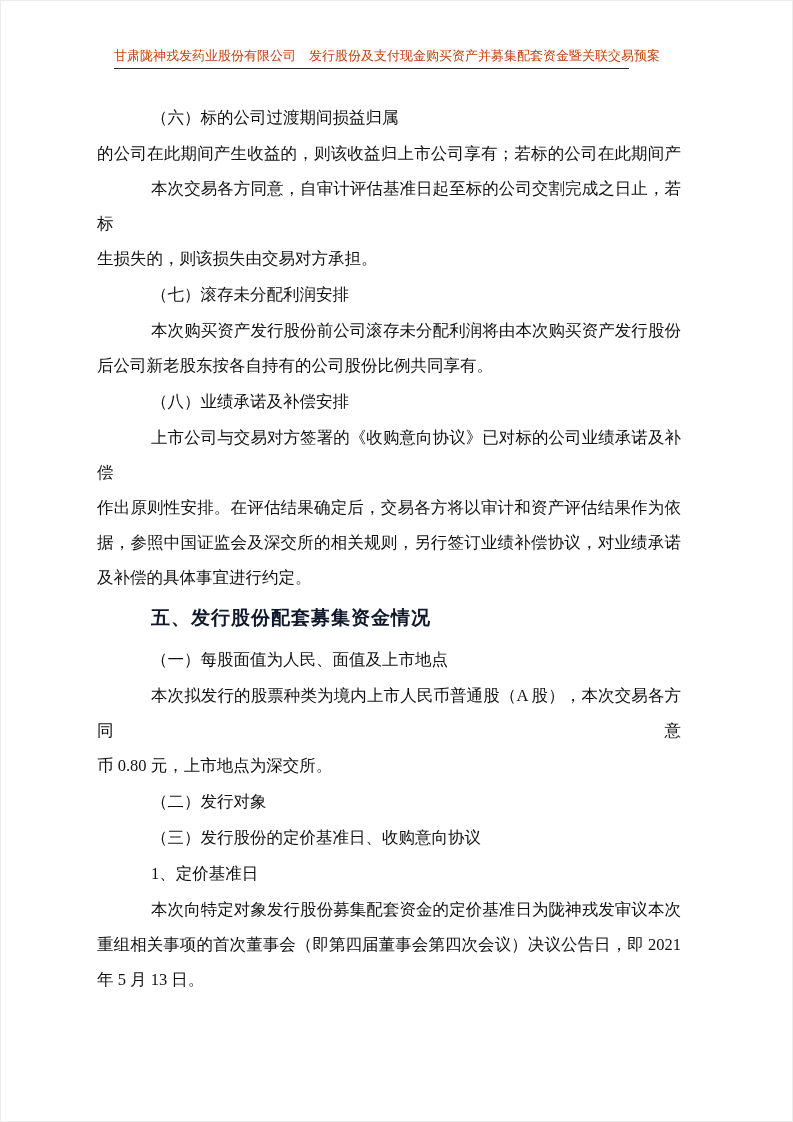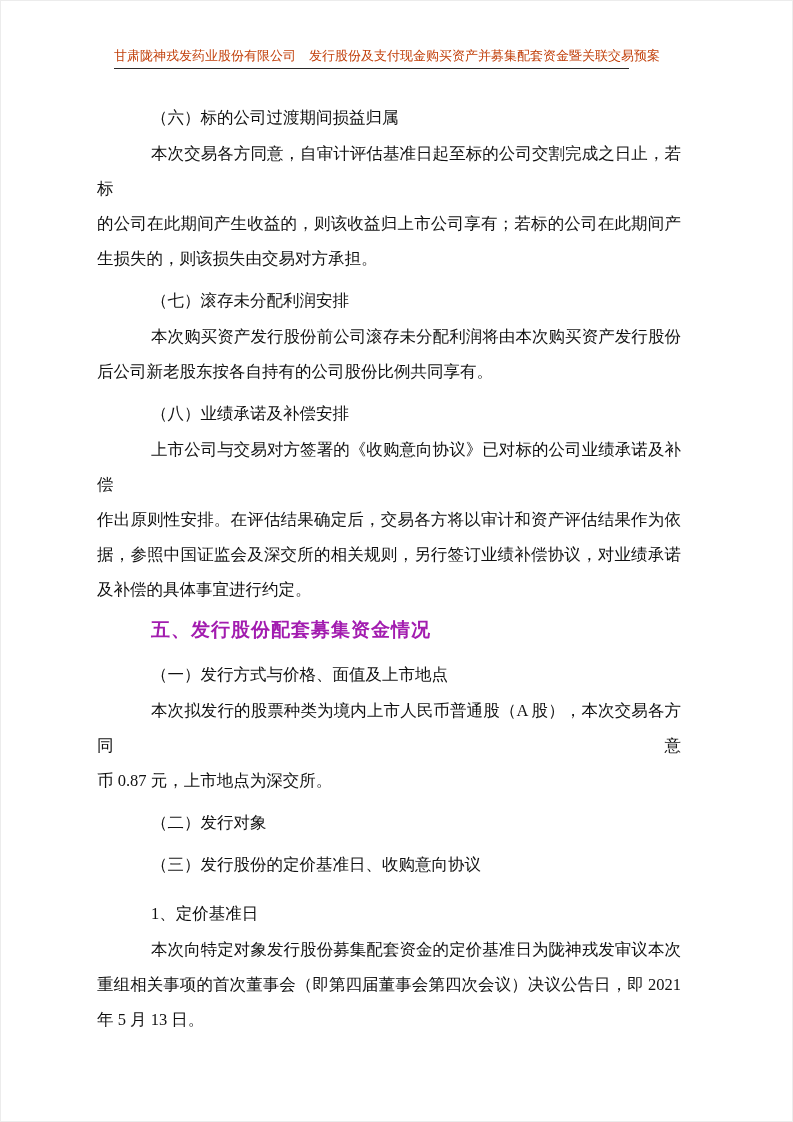--- a/index.html
+++ b/index.html
@@ -31,80 +31,80 @@
     color: #c2410c;
   }
   .doc-body {
     margin: 31px 0 0 96px;
     width: 584px;
     font-size: 16.5px;
     color: #111111;
   }
   .block { margin: 0; }
   .block.sub-heading {
-    margin-top: 7px;
+    margin-top: 1px;
     padding-left: 54px;
     line-height: 35px;
   }
   .block.num-heading {
-    margin-top: 14px;
+    margin-top: 1px;
     padding-left: 54px;
     line-height: 35px;
   }
   .block.section-title {
     margin-top: 3px;
     margin-bottom: 4px;
     padding-left: 54px;
     line-height: 40px;
     font-size: 19px;
     font-weight: bold;
     font-family: "Liberation Sans", "DejaVu Sans", sans-serif;
     letter-spacing: 1px;
-    color: #a21caf;
+    color: #0f172a;
   }
   .block.paragraph { margin-top: 1px; }
   .line {
     line-height: 35px;
     min-height: 35px;
   }
   .line.first { text-indent: 54px; }
   .line.just {
     text-align: justify;
     text-align-last: justify;
   }
 </style>
 </head>
 <body>
 
 <div class="page">
   <div class="page-header">甘肃陇神戎发药业股份有限公司　发行股份及支付现金购买资产并募集配套资金暨关联交易预案</div>
   <div class="doc-body">
       <div class="block sub-heading">（六）标的公司过渡期间损益归属</div>
       <div class="block paragraph">
+        <div class="line just">的公司在此期间产生收益的，则该收益归上市公司享有；若标的公司在此期间产</div>
         <div class="line first just">本次交易各方同意，自审计评估基准日起至标的公司交割完成之日止，若标</div>
-        <div class="line just">的公司在此期间产生收益的，则该收益归上市公司享有；若标的公司在此期间产</div>
         <div class="line">生损失的，则该损失由交易对方承担。</div>
       </div>
       <div class="block sub-heading">（七）滚存未分配利润安排</div>
       <div class="block paragraph">
         <div class="line first just">本次购买资产发行股份前公司滚存未分配利润将由本次购买资产发行股份</div>
         <div class="line">后公司新老股东按各自持有的公司股份比例共同享有。</div>
       </div>
       <div class="block sub-heading">（八）业绩承诺及补偿安排</div>
       <div class="block paragraph">
         <div class="line first just">上市公司与交易对方签署的《收购意向协议》已对标的公司业绩承诺及补偿</div>
         <div class="line just">作出原则性安排。在评估结果确定后，交易各方将以审计和资产评估结果作为依</div>
         <div class="line just">据，参照中国证监会及深交所的相关规则，另行签订业绩补偿协议，对业绩承诺</div>
         <div class="line">及补偿的具体事宜进行约定。</div>
       </div>
       <div class="block section-title">五、发行股份配套募集资金情况</div>
-      <div class="block sub-heading">（一）发行方式与价格、面值及上市地点</div>
+      <div class="block sub-heading">（一）每股面值为人民、面值及上市地点</div>
       <div class="block paragraph">
         <div class="line first just">本次拟发行的股票种类为境内上市人民币普通股（A 股），本次交易各方同意</div>
-        <div class="line">币 0.87 元，上市地点为深交所。</div>
+        <div class="line">币 0.80 元，上市地点为深交所。</div>
       </div>
       <div class="block sub-heading">（二）发行对象</div>
       <div class="block sub-heading">（三）发行股份的定价基准日、收购意向协议</div>
       <div class="block num-heading">1、定价基准日</div>
       <div class="block paragraph">
         <div class="line first just">本次向特定对象发行股份募集配套资金的定价基准日为陇神戎发审议本次</div>
         <div class="line just">重组相关事项的首次董事会（即第四届董事会第四次会议）决议公告日，即 2021</div>
         <div class="line">年 5 月 13 日。</div>
       </div>
     </div>

